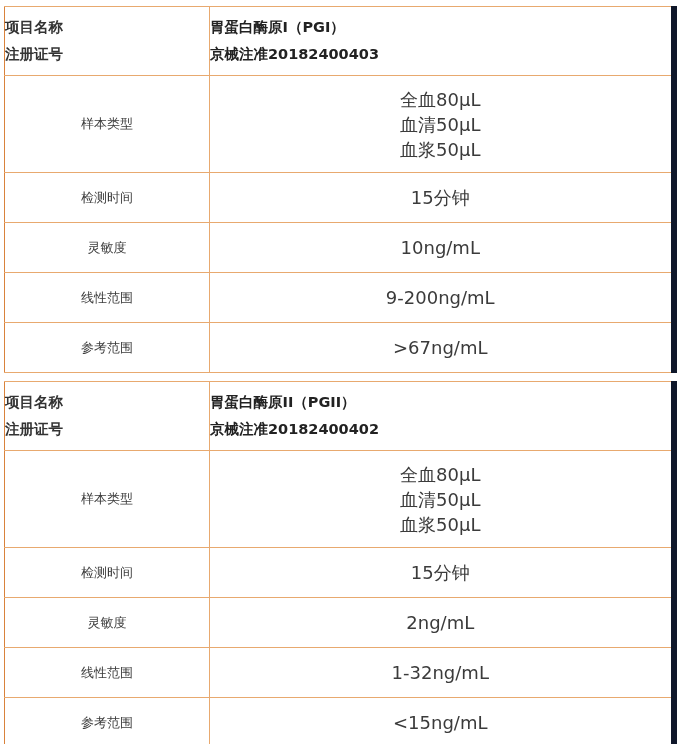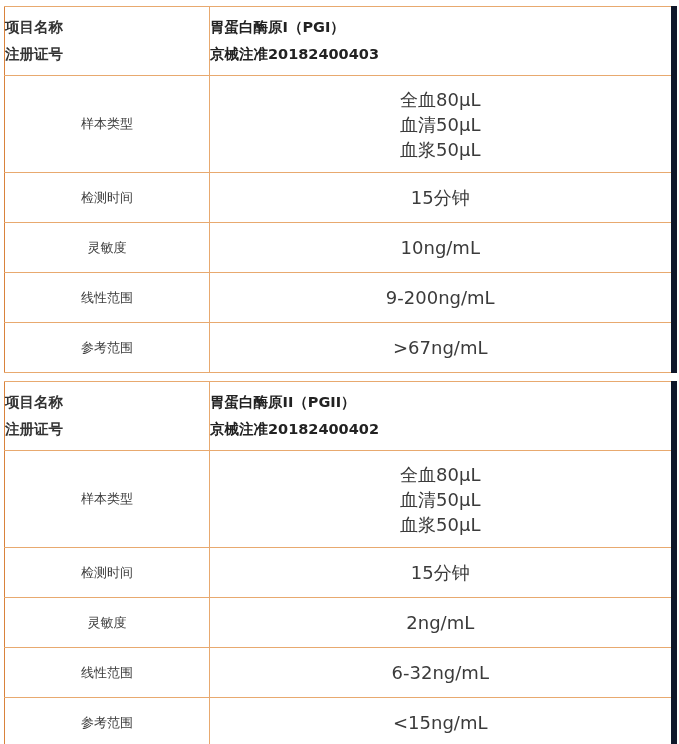--- a/index.html
+++ b/index.html
@@ -165,21 +165,21 @@
       <tr class="normal-row">
         <td class="outer-left row-label">检测时间</td>
         <td class="outer-right row-value">15分钟</td>
       </tr>
       <tr class="normal-row">
         <td class="outer-left row-label">灵敏度</td>
         <td class="outer-right row-value">2ng/mL</td>
       </tr>
       <tr class="normal-row">
         <td class="outer-left row-label">线性范围</td>
-        <td class="outer-right row-value">6-32ng/mL</td>
+        <td class="outer-right row-value">1-32ng/mL</td>
       </tr>
       <tr class="normal-row">
         <td class="outer-left row-label">参考范围</td>
         <td class="outer-right row-value">&lt;15ng/mL</td>
       </tr>
     </tbody>
   </table>
 
 </div>
 

